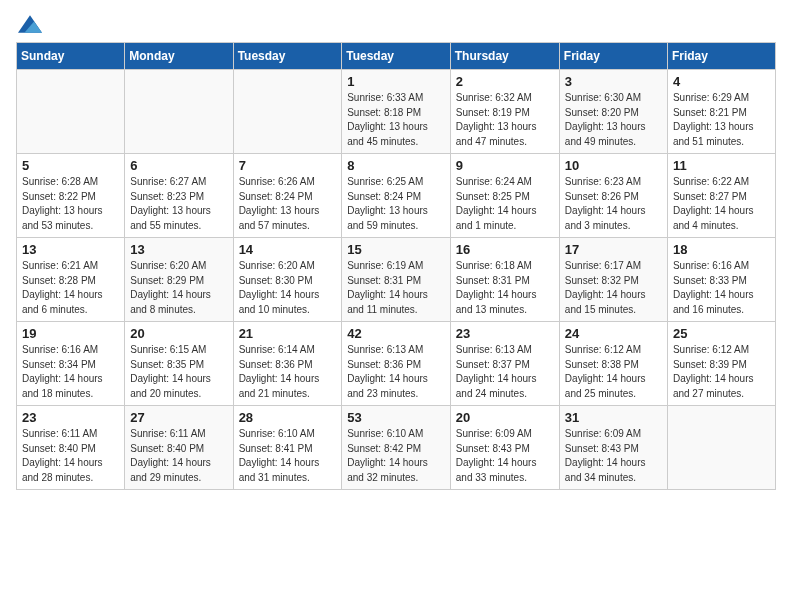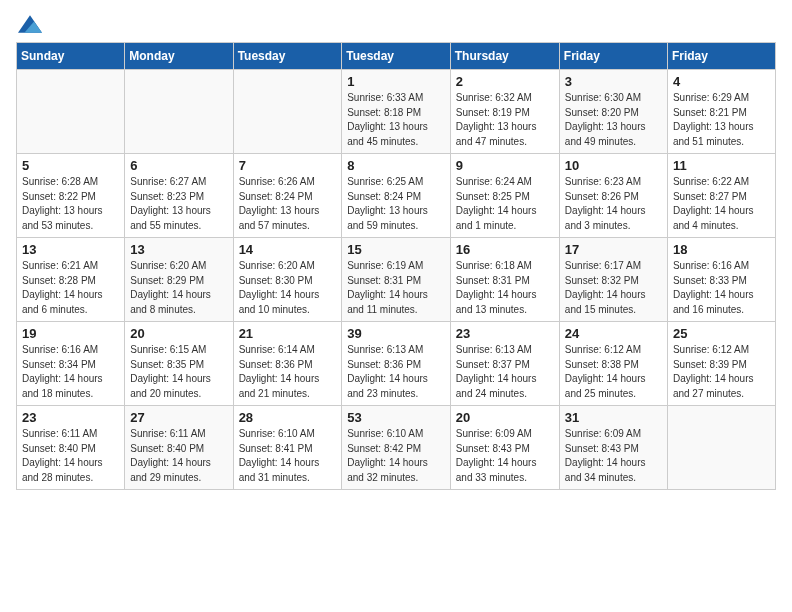--- a/index.html
+++ b/index.html
@@ -219,21 +219,21 @@
         </td>
         <td>
           <span class="day-number">20</span>
           <div class="day-info">Sunrise: 6:15 AM<br>Sunset: 8:35 PM<br>Daylight: 14 hours<br>and 20 minutes.</div>
         </td>
         <td>
           <span class="day-number">21</span>
           <div class="day-info">Sunrise: 6:14 AM<br>Sunset: 8:36 PM<br>Daylight: 14 hours<br>and 21 minutes.</div>
         </td>
         <td>
-          <span class="day-number">39</span>
+          <span class="day-number">42</span>
           <div class="day-info">Sunrise: 6:13 AM<br>Sunset: 8:36 PM<br>Daylight: 14 hours<br>and 23 minutes.</div>
         </td>
         <td>
           <span class="day-number">23</span>
           <div class="day-info">Sunrise: 6:13 AM<br>Sunset: 8:37 PM<br>Daylight: 14 hours<br>and 24 minutes.</div>
         </td>
         <td>
           <span class="day-number">24</span>
           <div class="day-info">Sunrise: 6:12 AM<br>Sunset: 8:38 PM<br>Daylight: 14 hours<br>and 25 minutes.</div>
         </td>

